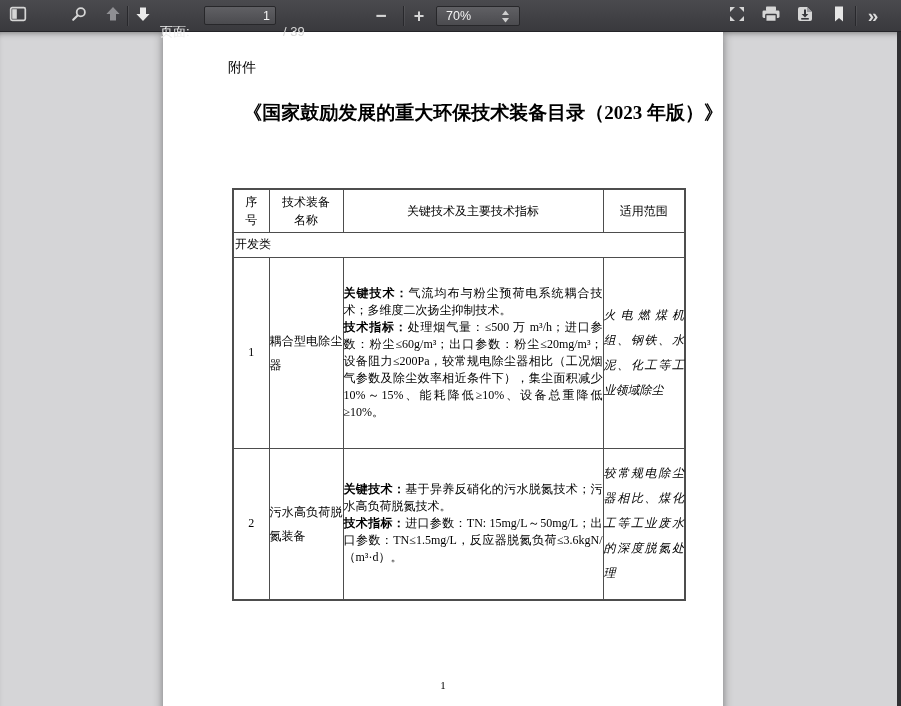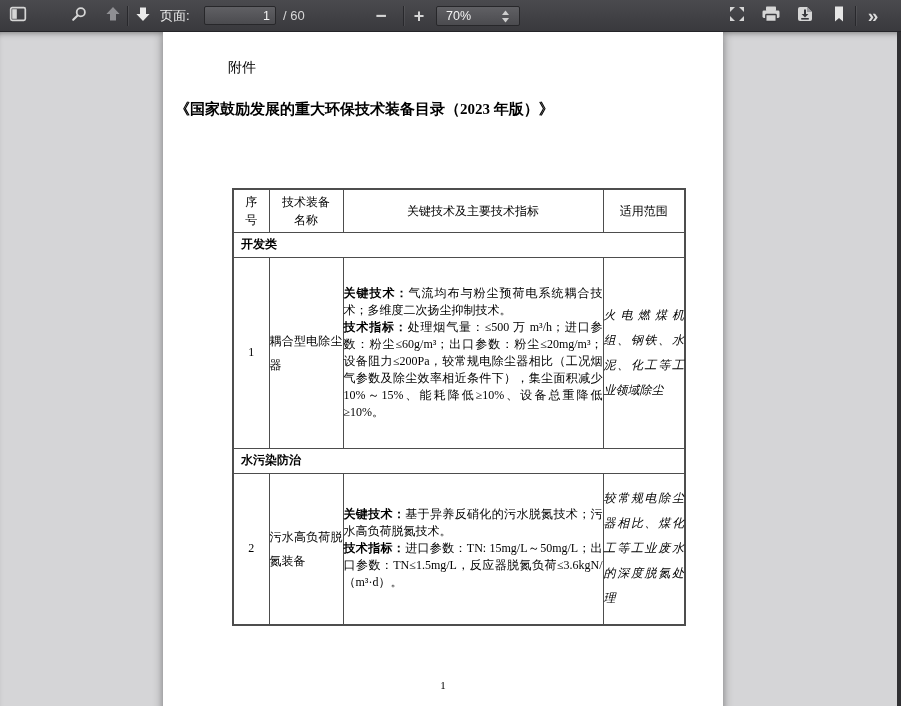--- a/index.html
+++ b/index.html
@@ -16,21 +16,21 @@
     background:linear-gradient(#4a4a4e,#39393d);
     border-bottom:1px solid #242428;
     z-index:10;
   }
   .tbtn {
     position:absolute; top:5px; width:24px; height:22px;
     display:flex; align-items:center; justify-content:center;
     border-radius:2px; cursor:default;
   }
   .tsep { position:absolute; top:6px; width:1px; height:20px; background:#28282c; box-shadow:1px 0 0 rgba(255,255,255,.07); }
-  .tlabel { position:absolute; top:0; height:32px; line-height:32px; color:#ededed; font-size:13px; }
+  .tlabel { position:absolute; top:16px; height:32px; line-height:32px; color:#ededed; font-size:13px; }
   .tcount { color:#d8d8d8; }
   .tinput {
     position:absolute; left:204px; top:6px; width:72px; height:19px;
     background:linear-gradient(#606064,#4b4b4f);
     border:1px solid #27272a; border-radius:2px;
     color:#f4f4f4; font-size:12.5px; text-align:right; padding:0 5px;
     font-family:"Liberation Sans",sans-serif; outline:none;
   }
   .zoombox {
     position:absolute; left:436px; top:6px; width:84px; height:20px;
@@ -48,35 +48,35 @@
     box-shadow:inset 0 5px 7px -5px rgba(0,0,0,.55);
   }
   .scroll-strip { position:absolute; right:0; top:0; width:4px; height:674px; background:#303033; }
 
   .page {
     position:absolute; left:163px; top:0; width:560px; height:792px;
     background:#ffffff; box-shadow:0 1px 9px rgba(0,0,0,.45);
     font-family:"Liberation Serif","DejaVu Serif",serif; color:#000;
   }
   .attachment { position:absolute; left:65px; top:27px; font-size:14px; }
-  .doctitle { position:absolute; left:12px; width:100%; text-align:left; font-weight:bold; font-size:15px; }
+  .doctitle { position:absolute; left:0; width:100%; text-align:right; font-weight:bold; font-size:19px; }
   .t1 { top:68px; }
   .t2 { top:96px; }
   .footer-num { position:absolute; top:647px; left:0; width:100%; text-align:center; font-size:11px; }
 
   
   table.cat {
     position:absolute; left:69px; top:156px; width:452px;
     border-collapse:collapse; table-layout:fixed;
     font-size:12px; color:#000;
     border:2px solid #4d4d4d;
   }
   table.cat td { border:1px solid #4d4d4d; padding:0; }
   tr.hdr td { height:43px; text-align:center; vertical-align:middle; line-height:18px; white-space:pre-line; }
-  tr.section td { height:25px; font-weight:bold; padding-left:7px; vertical-align:middle; }
+  tr.section td { height:25px; font-weight:normal; padding-left:1px; vertical-align:middle; }
   td.no { text-align:center; vertical-align:middle; }
   td.name { padding:0 10px; text-align:justify; text-align-last:left; vertical-align:middle; line-height:24px; }
   td.tech { padding:1px 6px; vertical-align:middle; line-height:17px; text-align:justify; }
   td.tech p { margin:0; }
   td.scope { padding:0 10px; text-align:justify; text-align-last:left; vertical-align:middle; line-height:25px;font-style:italic; }
   tr.r1 { height:191px; }
   tr.r2 { height:152px; }
 </style>
 </head>
 <body>
@@ -116,21 +116,21 @@
       <svg width="18" height="18" viewBox="0 0 18 18">
         <path d="M9 16 L2.4 9 H6 V2.4 H12 V9 H15.6 Z" fill="#eaeaea"></path>
       </svg>
     </span>
   </div>
 
   <div class="tlabel" style="left:160px">页面:</div>
 
   <input class="tinput" type="text" value="1" style="">
 
-  <div class="tlabel tcount" style="left:283px">/ 60</div>
+  <div class="tlabel tcount" style="left:283px">/ 39</div>
 
   <div class="tbtn" style="left:369px">
     <span style="color:#d6d6d6;font-size:19px;font-weight:bold;line-height:18px">−</span>
   </div>
 
   <div class="tsep" style="left:403px"></div>
 
   <div class="tbtn" style="left:407px">
     <span style="color:#d6d6d6;font-size:18px;font-weight:bold;line-height:18px">+</span>
   </div>
@@ -221,23 +221,20 @@
       </tr>
       <tr class="r1">
         <td class="no">1</td>
         <td class="name">耦合型电除尘器</td>
         <td class="tech">
           <p><b>关键技术：</b><span>气流均布与粉尘预荷电系统耦合技术；多维度二次扬尘抑制技术。</span></p>
           <p><b>技术指标：</b><span>处理烟气量：≤500 万 m³/h；进口参数：粉尘≤60g/m³；出口参数：粉尘≤20mg/m³；设备阻力≤200Pa，较常规电除尘器相比（工况烟气参数及除尘效率相近条件下），集尘面积减少 10%～15%、能耗降低≥10%、设备总重降低≥10%。</span></p>
         </td>
         <td class="scope">火电燃煤机组、钢铁、水泥、化工等工业领域除尘</td>
       </tr>
-      <tr class="section">
-        <td colspan="4">水污染防治</td>
-      </tr>
       <tr class="r2">
         <td class="no">2</td>
         <td class="name">污水高负荷脱氮装备</td>
         <td class="tech">
           <p><b>关键技术：</b><span>基于异养反硝化的污水脱氮技术；污水高负荷脱氮技术。</span></p>
           <p><b>技术指标：</b><span>进口参数：TN: 15mg/L～50mg/L；出口参数：TN≤1.5mg/L，反应器脱氮负荷≤3.6kgN/（m³·d）。</span></p>
         </td>
         <td class="scope">较常规电除尘器相比、煤化工等工业废水的深度脱氮处理</td>
       </tr>
     </tbody>

